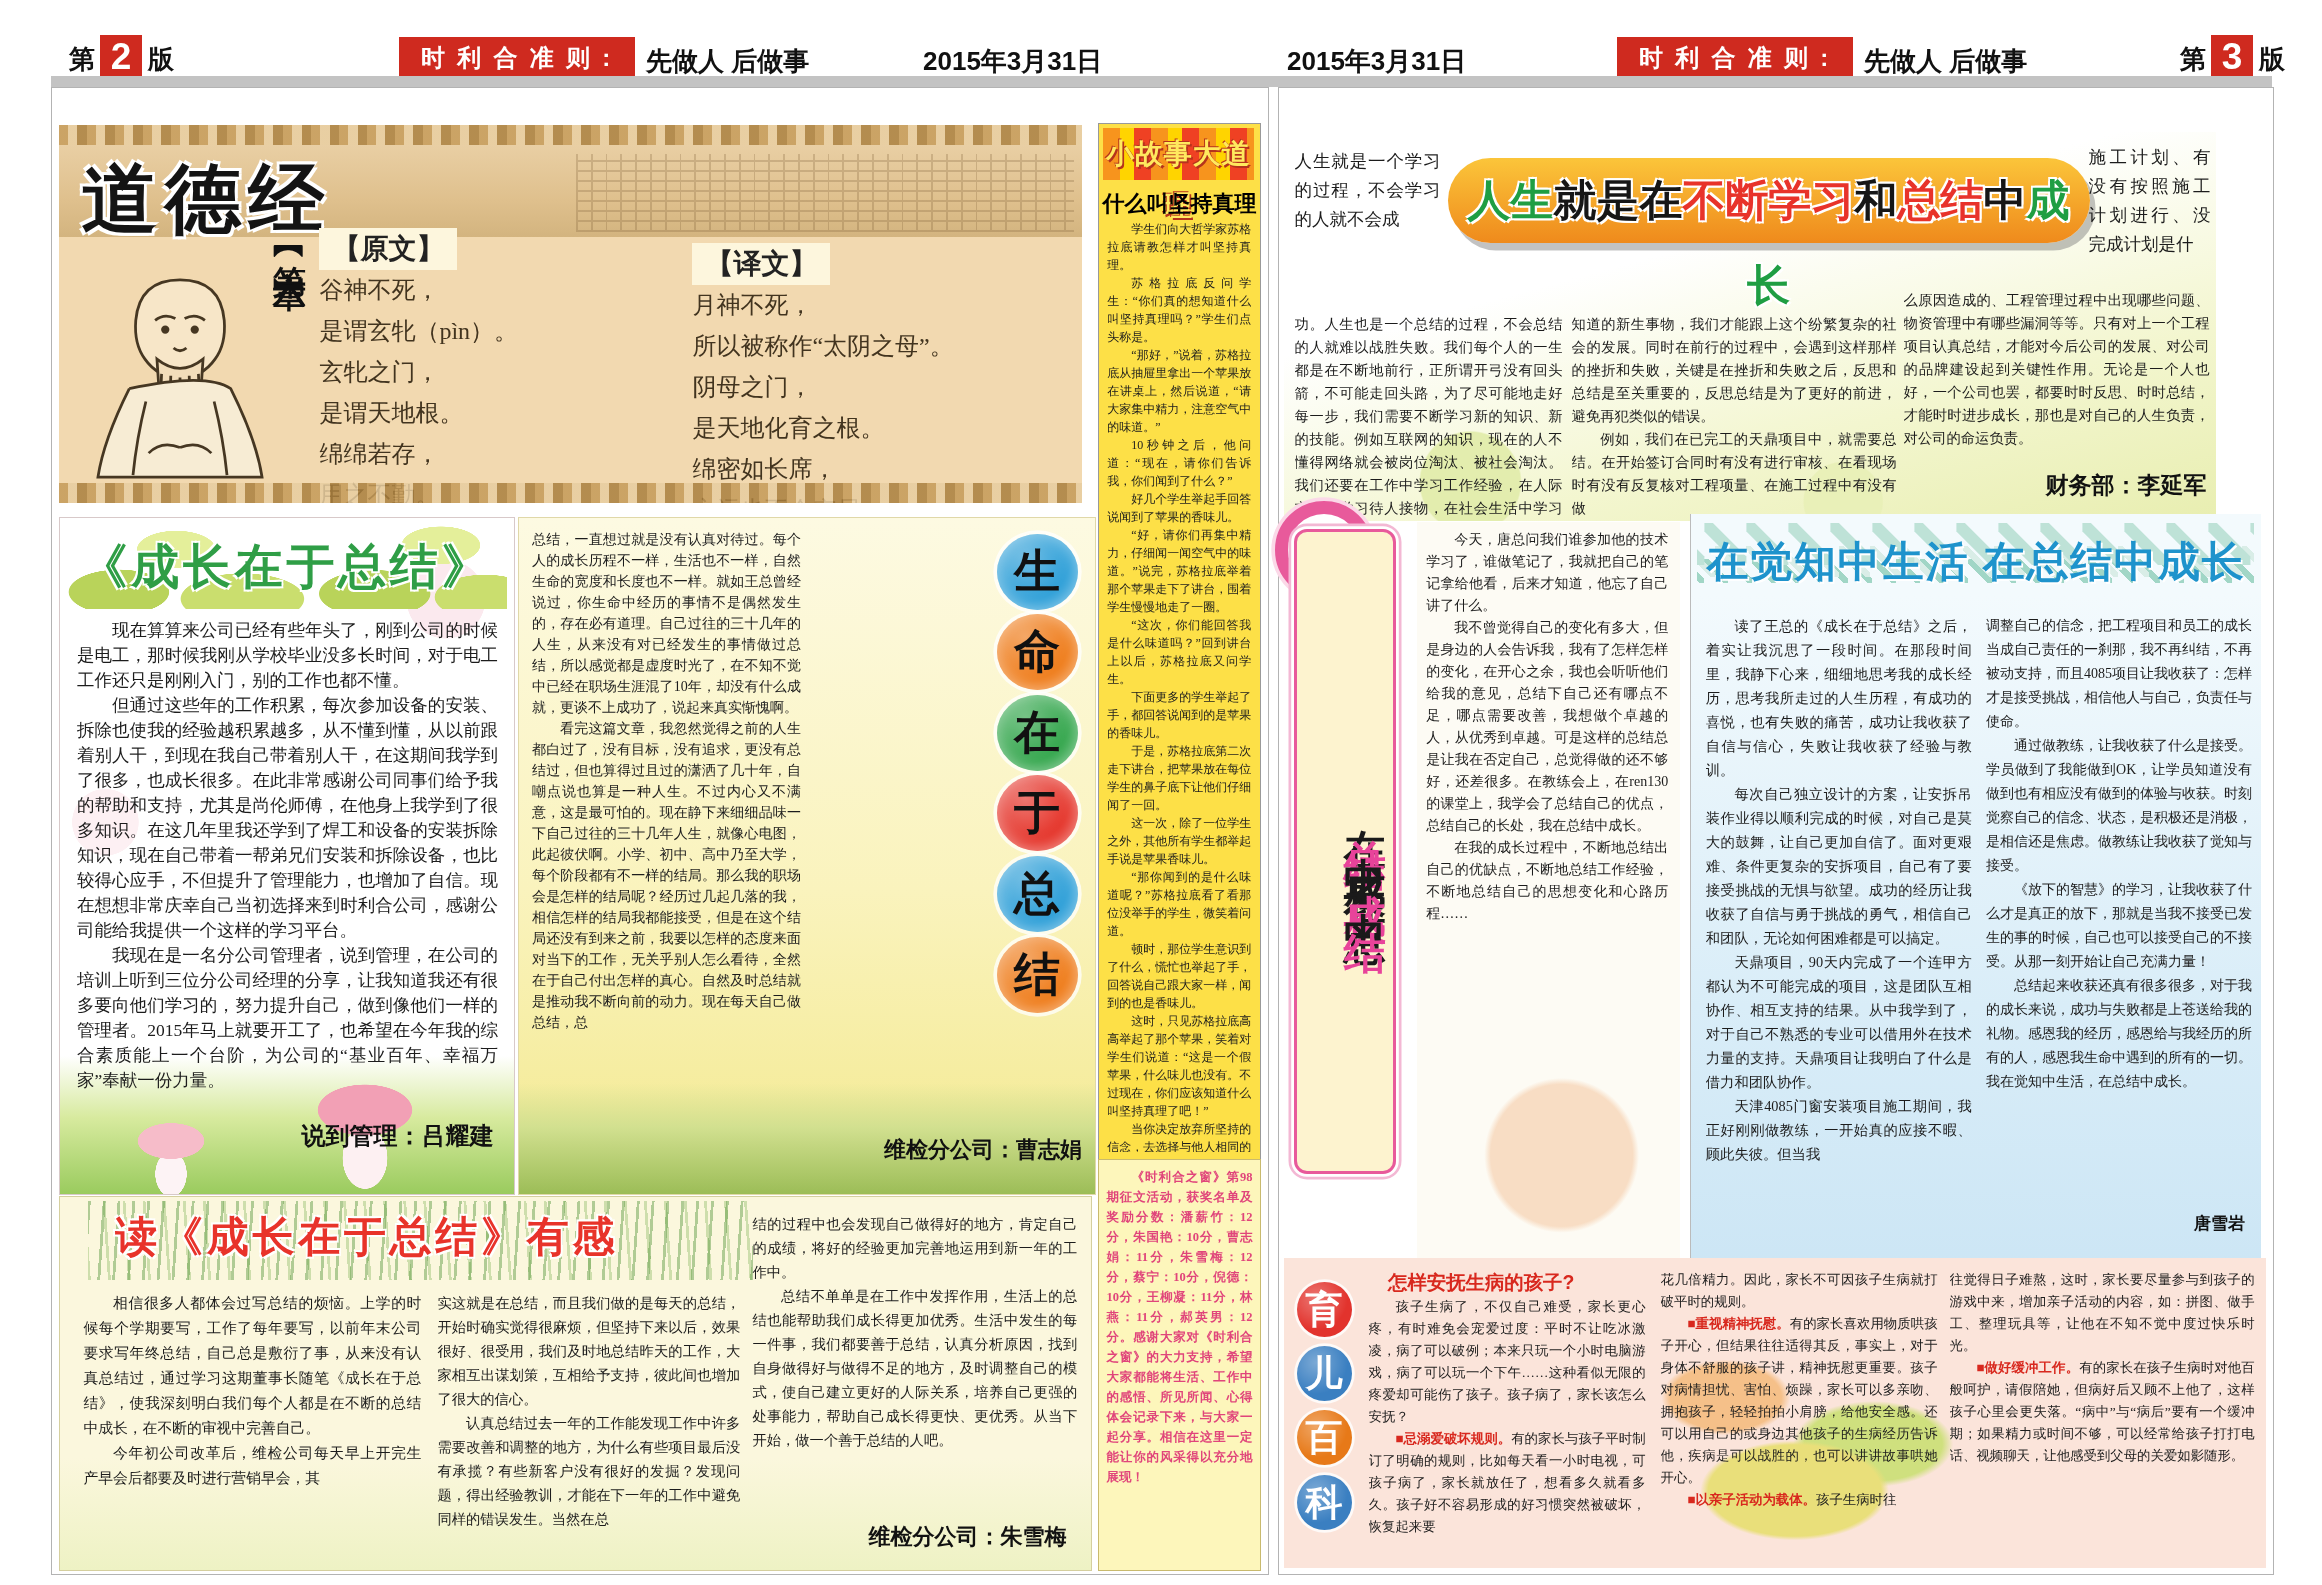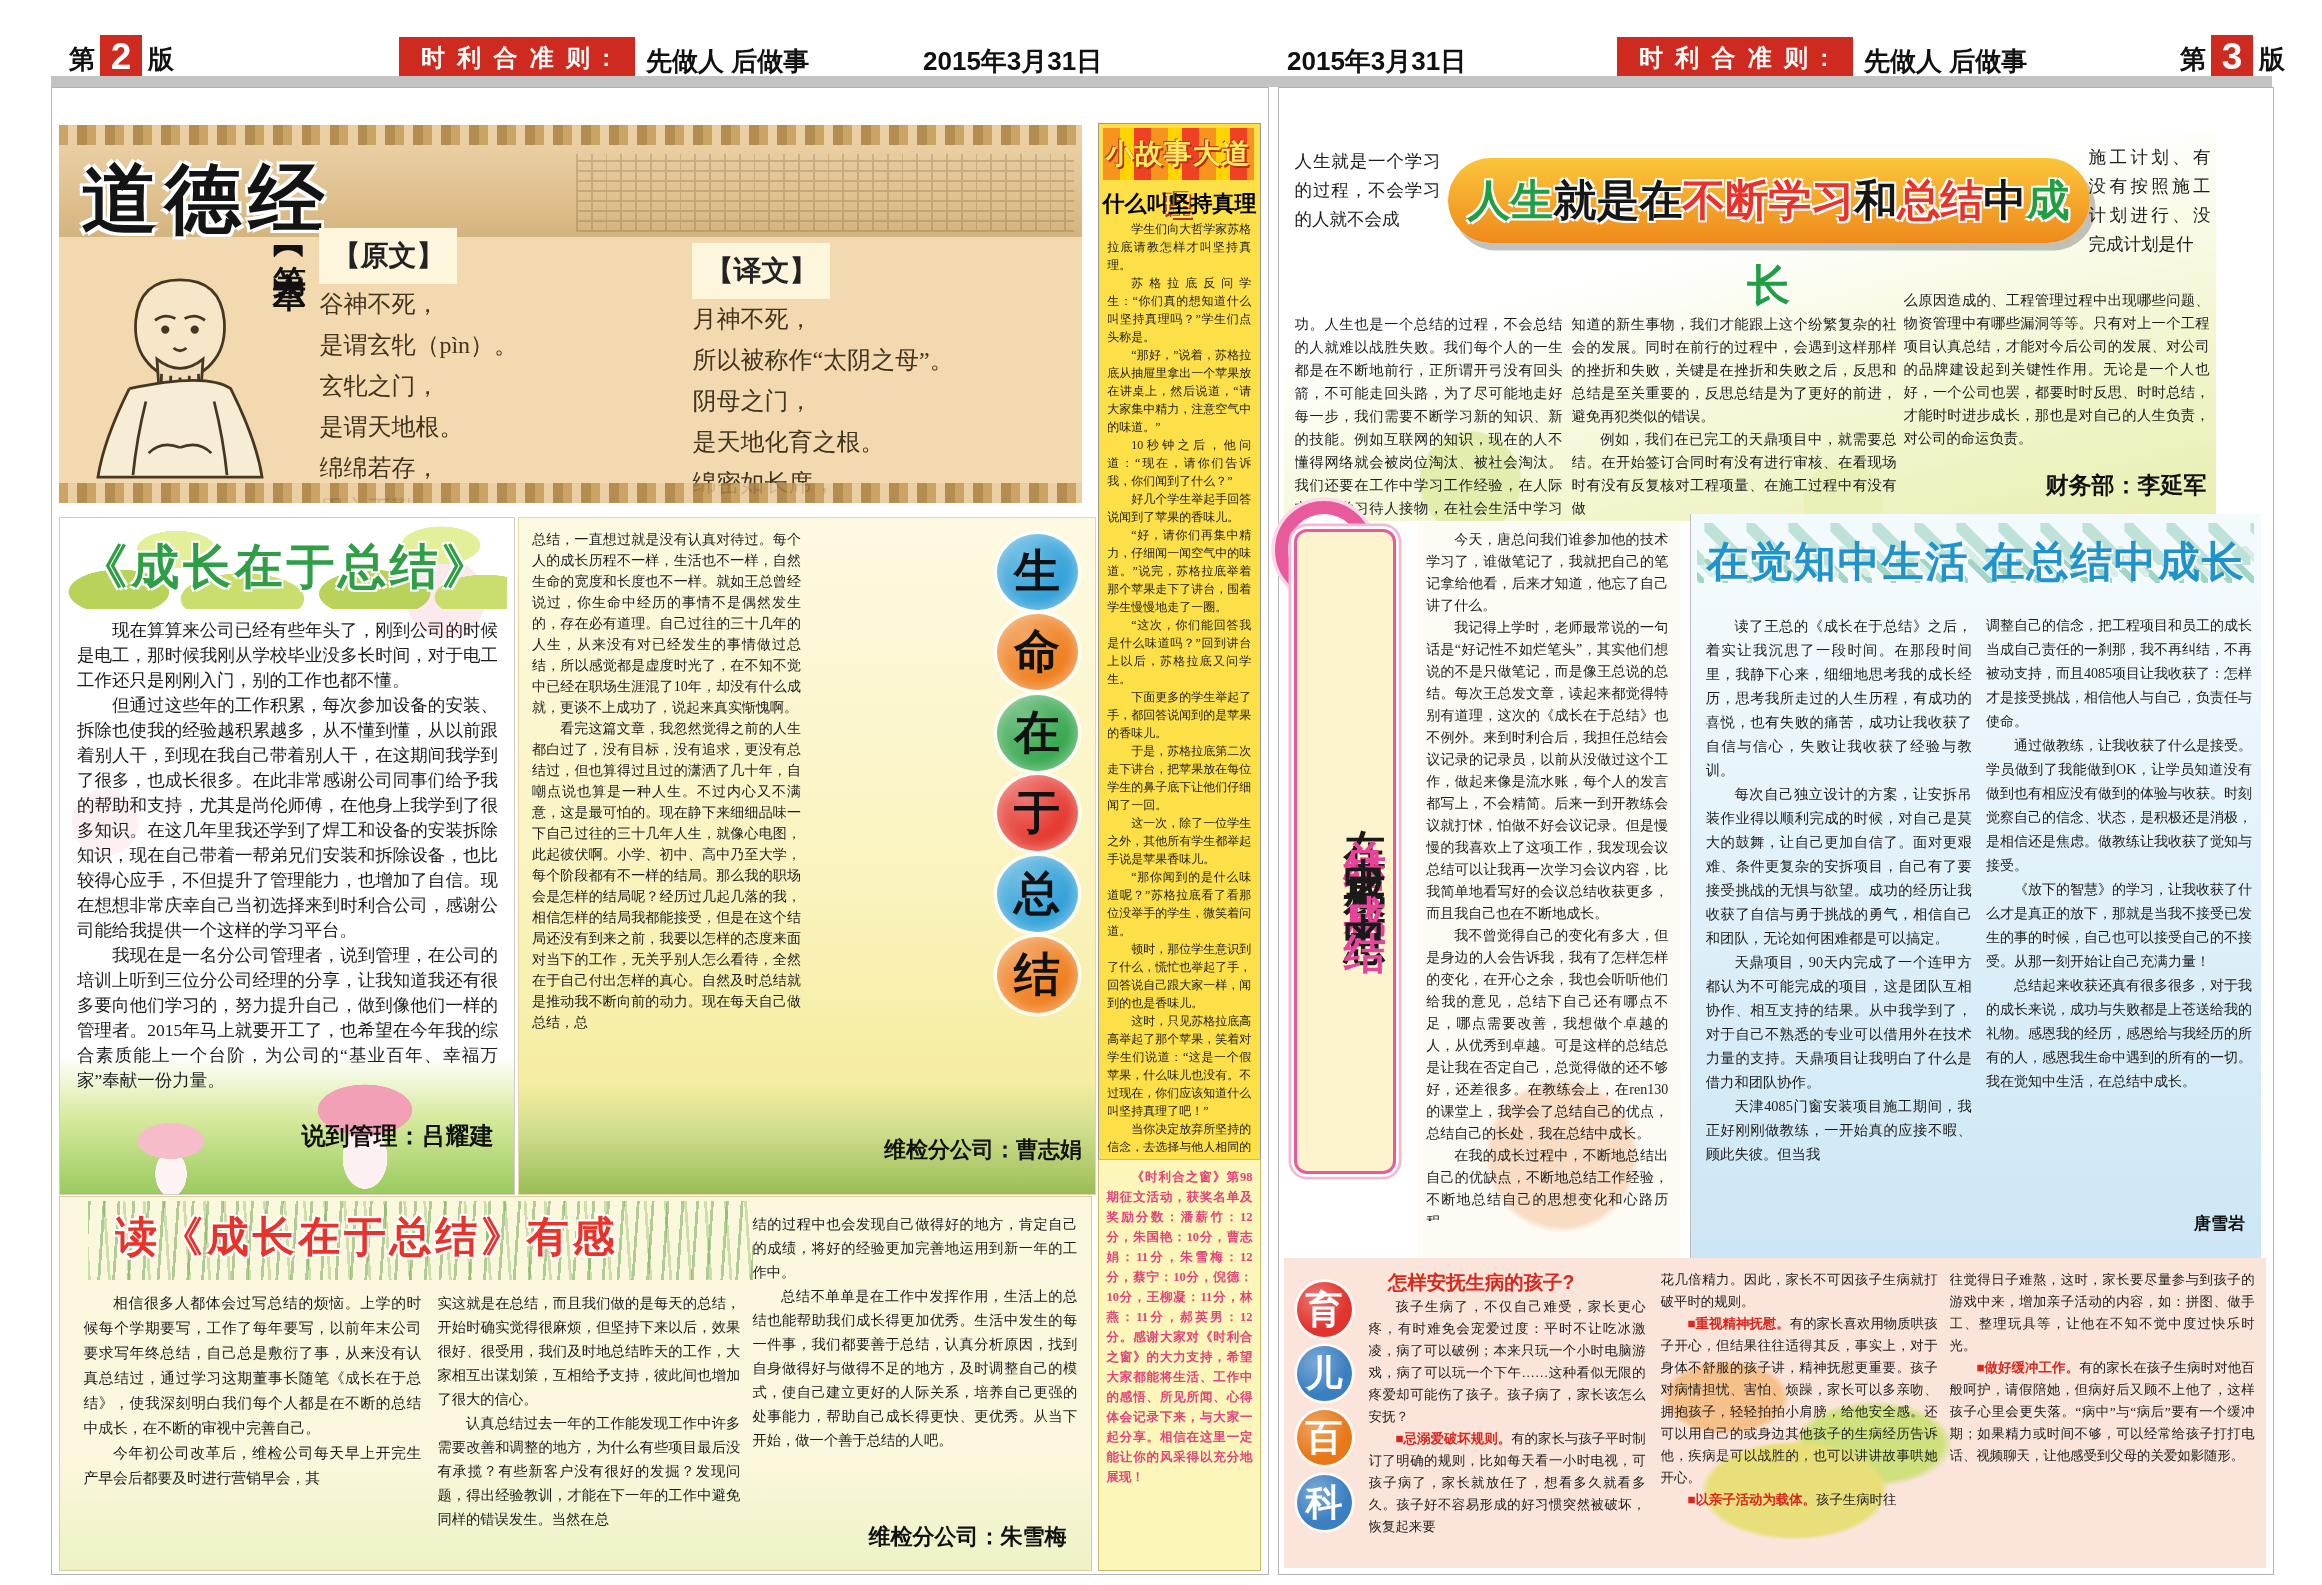--- a/index.html
+++ b/index.html
@@ -23,21 +23,21 @@
   .runlabel{font-family:"Liberation Sans",sans-serif;font-weight:bold;color:#d8281e;}
   .sig{font-family:"Liberation Sans",sans-serif;font-weight:bold;text-align:right;color:#111;}
   
   .daobox{background:#f2d9b0;overflow:hidden;}
   .daoborder{height:20px;background:repeating-linear-gradient(90deg,#c49a58 0 9.2px,#e7cda0 9.2px 18.5px,#a97f3e 18.5px 28px);opacity:.85;}
   .daobanner{height:92px;background:linear-gradient(180deg,#e9cfa4,#dfc08d 60%,#d3b47f);position:relative;}
   .daotitle{font-family:"Liberation Sans",sans-serif;font-weight:900;font-size:76px;color:#141414;
             text-shadow:2.8px 2.8px 0 #fff,-2.8px -2.8px 0 #fff,2.8px -2.8px 0 #fff,-2.8px 2.8px 0 #fff;letter-spacing:7.4px;}
   .chapter{writing-mode:vertical-rl;font-weight:bold;font-size:33px;color:#111;letter-spacing:5.5px;}
   .clabel{font-family:"Liberation Sans",sans-serif;font-weight:bold;font-size:28px;color:#222;
-          background:#fdf6dd;padding:9px 13px;display:inline-block;}
+          background:#fdf6dd;padding:2px 13px;display:inline-block;}
   .scriptline{font-size:24px;line-height:41px;color:#42341f;}
   
   .greentitle{font-family:"Liberation Sans",sans-serif;font-weight:900;font-size:48px;color:#2f9e46;
               text-shadow:1.8px 1.8px 0 #fff,-1.8px -1.8px 0 #fff,1.8px -1.8px 0 #fff,-1.8px 1.8px 0 #fff;letter-spacing:3.7px;}
   .redtitle{font-family:"Liberation Sans",sans-serif;font-weight:900;font-size:42px;color:#e8332a;
             text-shadow:1.8px 1.8px 0 #fff,-1.8px -1.8px 0 #fff,1.8px -1.8px 0 #fff,-1.8px 1.8px 0 #fff;letter-spacing:3.7px;}
   .bluetitle{font-family:"Liberation Sans",sans-serif;font-weight:900;font-size:42px;color:#1e93cc;
              text-shadow:1.8px 1.8px 0 #fff;letter-spacing:1.8px;}
   .cloudbg{background:
       radial-gradient(ellipse 83px 37px at 12% 80%,#b9d35a 60%,transparent 61%),
@@ -263,21 +263,20 @@
         </div>
       <div class="sig abs" style="left:646px;top:338px;width:277px;font-size:23px;">财务部：李延军</div>
     </div>
 
     <div class="abs ring" style="left:-3.7px;top:413px;"></div>
     <div class="abs vstrip" style="left:14.8px;top:441px;width:96px;height:639px;"><span style="color: rgb(26, 26, 26);">在</span><span style="color: rgb(232, 67, 154);">总</span><span style="color: rgb(232, 67, 154);">结</span><span style="color: rgb(26, 26, 26);">中</span><span style="color: rgb(26, 26, 26);">成</span><span style="color: rgb(26, 26, 26);">长</span><span style="color: rgb(26, 26, 26);">在</span><span style="color: rgb(232, 67, 154);">成</span><span style="color: rgb(232, 67, 154);">长</span><span style="color: rgb(26, 26, 26);">中</span><span style="color: rgb(26, 26, 26);">总</span><span style="color: rgb(232, 67, 154);">结</span></div>
     <div class="abs" style="left:138px;top:434px;width:263px;height:812px;background:
          radial-gradient(circle 129px at 55% 78%,#f8ddc4 55%,transparent 60%),#fdfbf4;">
       <div class="bodytext abs" style="left:9.2px;top:7.4px;width:242px;height:692px;font-size:14px;line-height:22px;">
           <p class="run">今天，唐总问我们谁参加他的技术学习了，谁做笔记了，我就把自己的笔记拿给他看，后来才知道，他忘了自己讲了什么。</p>
-          <p class="run">我记得上学时，老师最常说的一句话是“好记性不如烂笔头”，其实他们想说的不是只做笔记，而是像王总说的总结。每次王总发文章，读起来都觉得特别有道理，这次的《成长在于总结》也不例外。来到时利合后，我担任总结会议记录的记录员，以前从没做过这个工作，做起来像是流水账，每个人的发言都写上，不会精简。后来一到开教练会议就打怵，怕做不好会议记录。但是慢慢的我喜欢上了这项工作，我发现会议总结可以让我再一次学习会议内容，比我简单地看写好的会议总结收获更多，而且我自己也在不断地成长。</p>
           <p class="run">我不曾觉得自己的变化有多大，但是身边的人会告诉我，我有了怎样怎样的变化，在开心之余，我也会听听他们给我的意见，总结下自己还有哪点不足，哪点需要改善，我想做个卓越的人，从优秀到卓越。可是这样的总结总是让我在否定自己，总觉得做的还不够好，还差很多。在教练会上，在ren130的课堂上，我学会了总结自己的优点，总结自己的长处，我在总结中成长。</p>
           <p class="run">在我的成长过程中，不断地总结出自己的优缺点，不断地总结工作经验，不断地总结自己的思想变化和心路历程……</p>
         </div>
       <div class="sig abs" style="left:18.5px;top:781px;width:222px;font-size:22px;text-align:center;">综合部：朱国艳</div>
     </div>
 
     <div class="abs" style="left:411px;top:426px;width:570px;height:820px;background:linear-gradient(180deg,#f3fafd 10%,#d9edf8 60%,#c9e4f4);border-left:0.9px solid #bbb;">
       <div class="abs diamonds" style="left:5.5px;top:3.7px;width:557px;height:85px;"></div>
       <div class="abs bluetitle" style="left:0;top:20px;width:100%;text-align:center;">在觉知中生活 在总结中成长</div>
       <div class="bodytext abs" style="left:14.8px;top:100px;width:266px;height:642px;font-size:14.3px;line-height:24px;">

